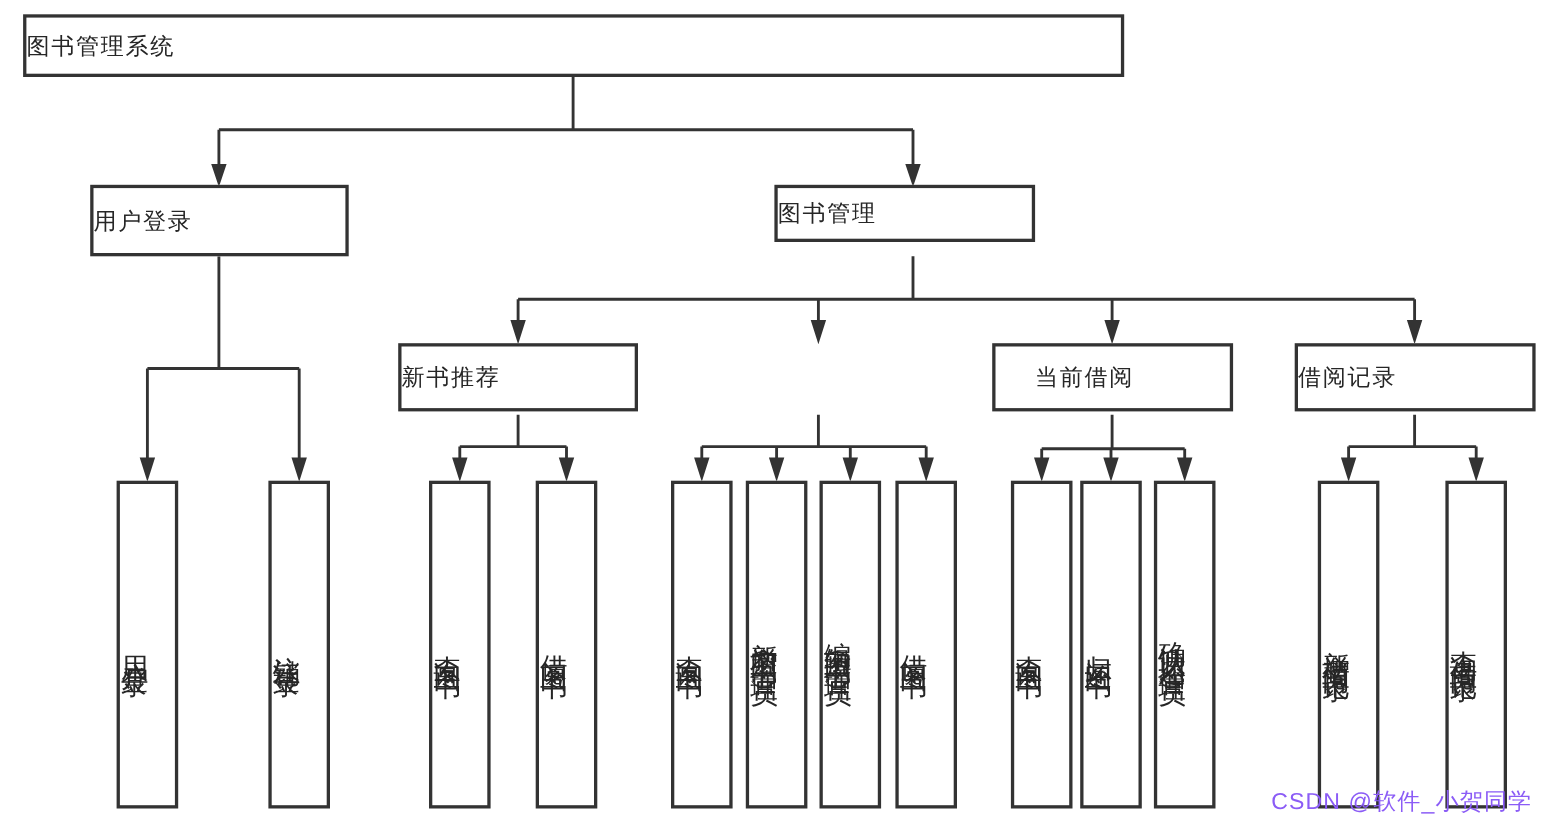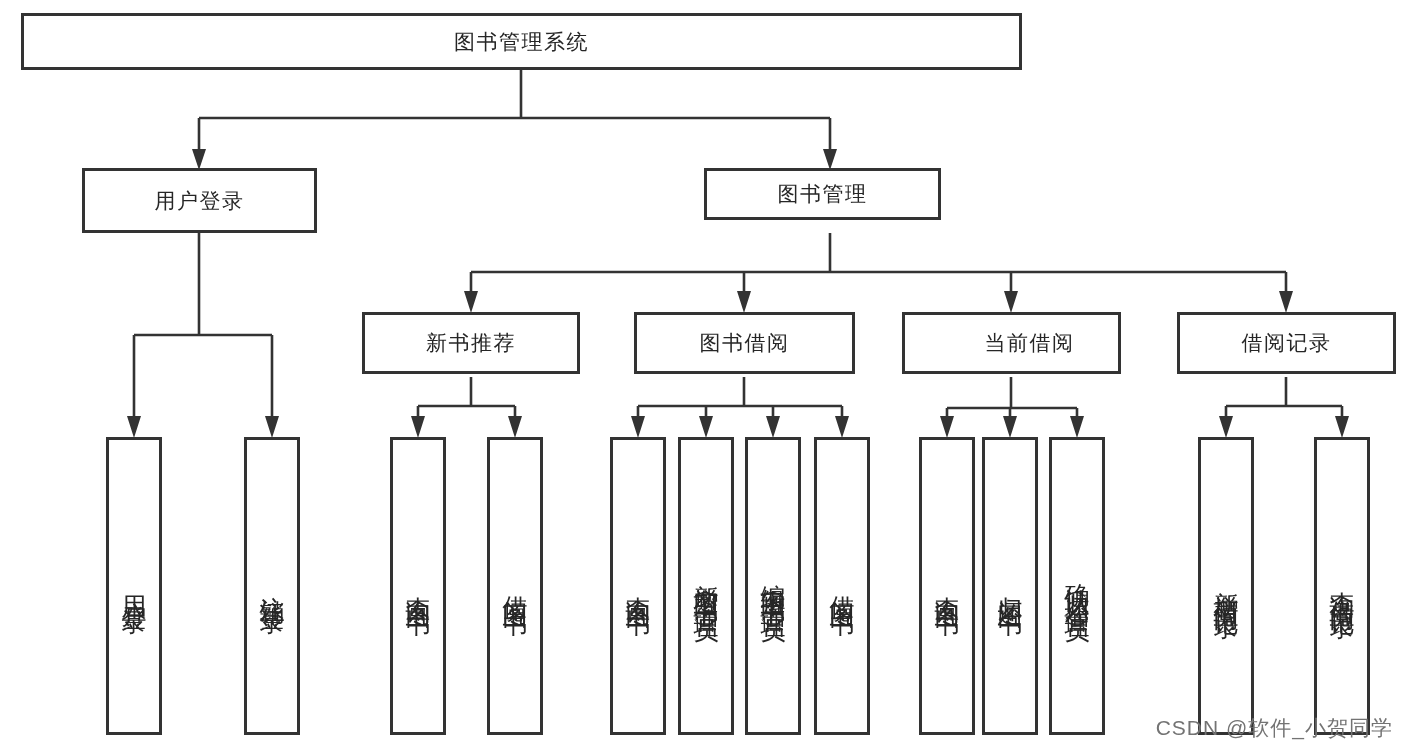--- a/index.html
+++ b/index.html
@@ -11,21 +11,21 @@
     overflow:hidden;
   }
   .connectors { position:absolute; left:0; top:0; width:1405px; height:747px; }
   .cline { stroke:#333333; stroke-width:2.6; fill:none; }
   .chead { fill:#333333; stroke:none; }
   .box {
     position:absolute;
     border:3px solid #333333;
     background:#ffffff;
     box-sizing:border-box;
-    display:flex; align-items:center; justify-content:center;
+    display:flex; align-items:center; justify-content:flex-start;
   }
   .hlabel {
     font-size:21px; color:#262626; letter-spacing:1.5px; white-space:nowrap;
   }
   .root  { left:21px;  top:13px;  width:1001px; height:57px; }
   .lv2a  { left:82px;  top:168px; width:235px;  height:65px; }
   .lv2b  { left:704px; top:168px; width:237px;  height:52px; }
   .lv3   { top:312px; height:62px; }
   .lv3a  { left:362px;  width:218px; }
   .lv3b  { left:634px;  width:221px; }
@@ -35,21 +35,21 @@
   .vtext {
     writing-mode:vertical-rl;
     text-orientation:mixed;
     font-size:25px; line-height:1;
     letter-spacing:5px;
     color:#262626;
     white-space:nowrap;
   }
   .watermark {
     position:absolute; right:12px; bottom:5px;
-    font-size:21px; color:#737373; letter-spacing:1px; white-space:nowrap;
+    font-size:21px; color:#8b5cf6; letter-spacing:1px; white-space:nowrap;
   }
 </style>
 </head>
 <body>
 
 <div class="canvas">
 
   <svg class="connectors" viewBox="0 0 1405 747" xmlns="http://www.w3.org/2000/svg">
     <g>
       <path class="cline" d="M521,70 V118 M199,118 H830 M199,118 V152 M830,118 V152"></path>
@@ -87,23 +87,20 @@
 
   <div class="box lv2a">
     <span class="hlabel">用户登录</span>
   </div>
   <div class="box lv2b">
     <span class="hlabel">图书管理</span>
   </div>
 
   <div class="box lv3 lv3a">
     <span class="hlabel">新书推荐</span>
-  </div>
-  <div class="box lv3 lv3b">
-    <span class="hlabel">图书借阅</span>
   </div>
   <div class="box lv3 lv3c">
     <span class="hlabel">当前借阅</span>
   </div>
   <div class="box lv3 lv3d">
     <span class="hlabel">借阅记录</span>
   </div>
 
   <div class="box leaf" style="left:106px">
     <span class="vtext">用户登录</span>

